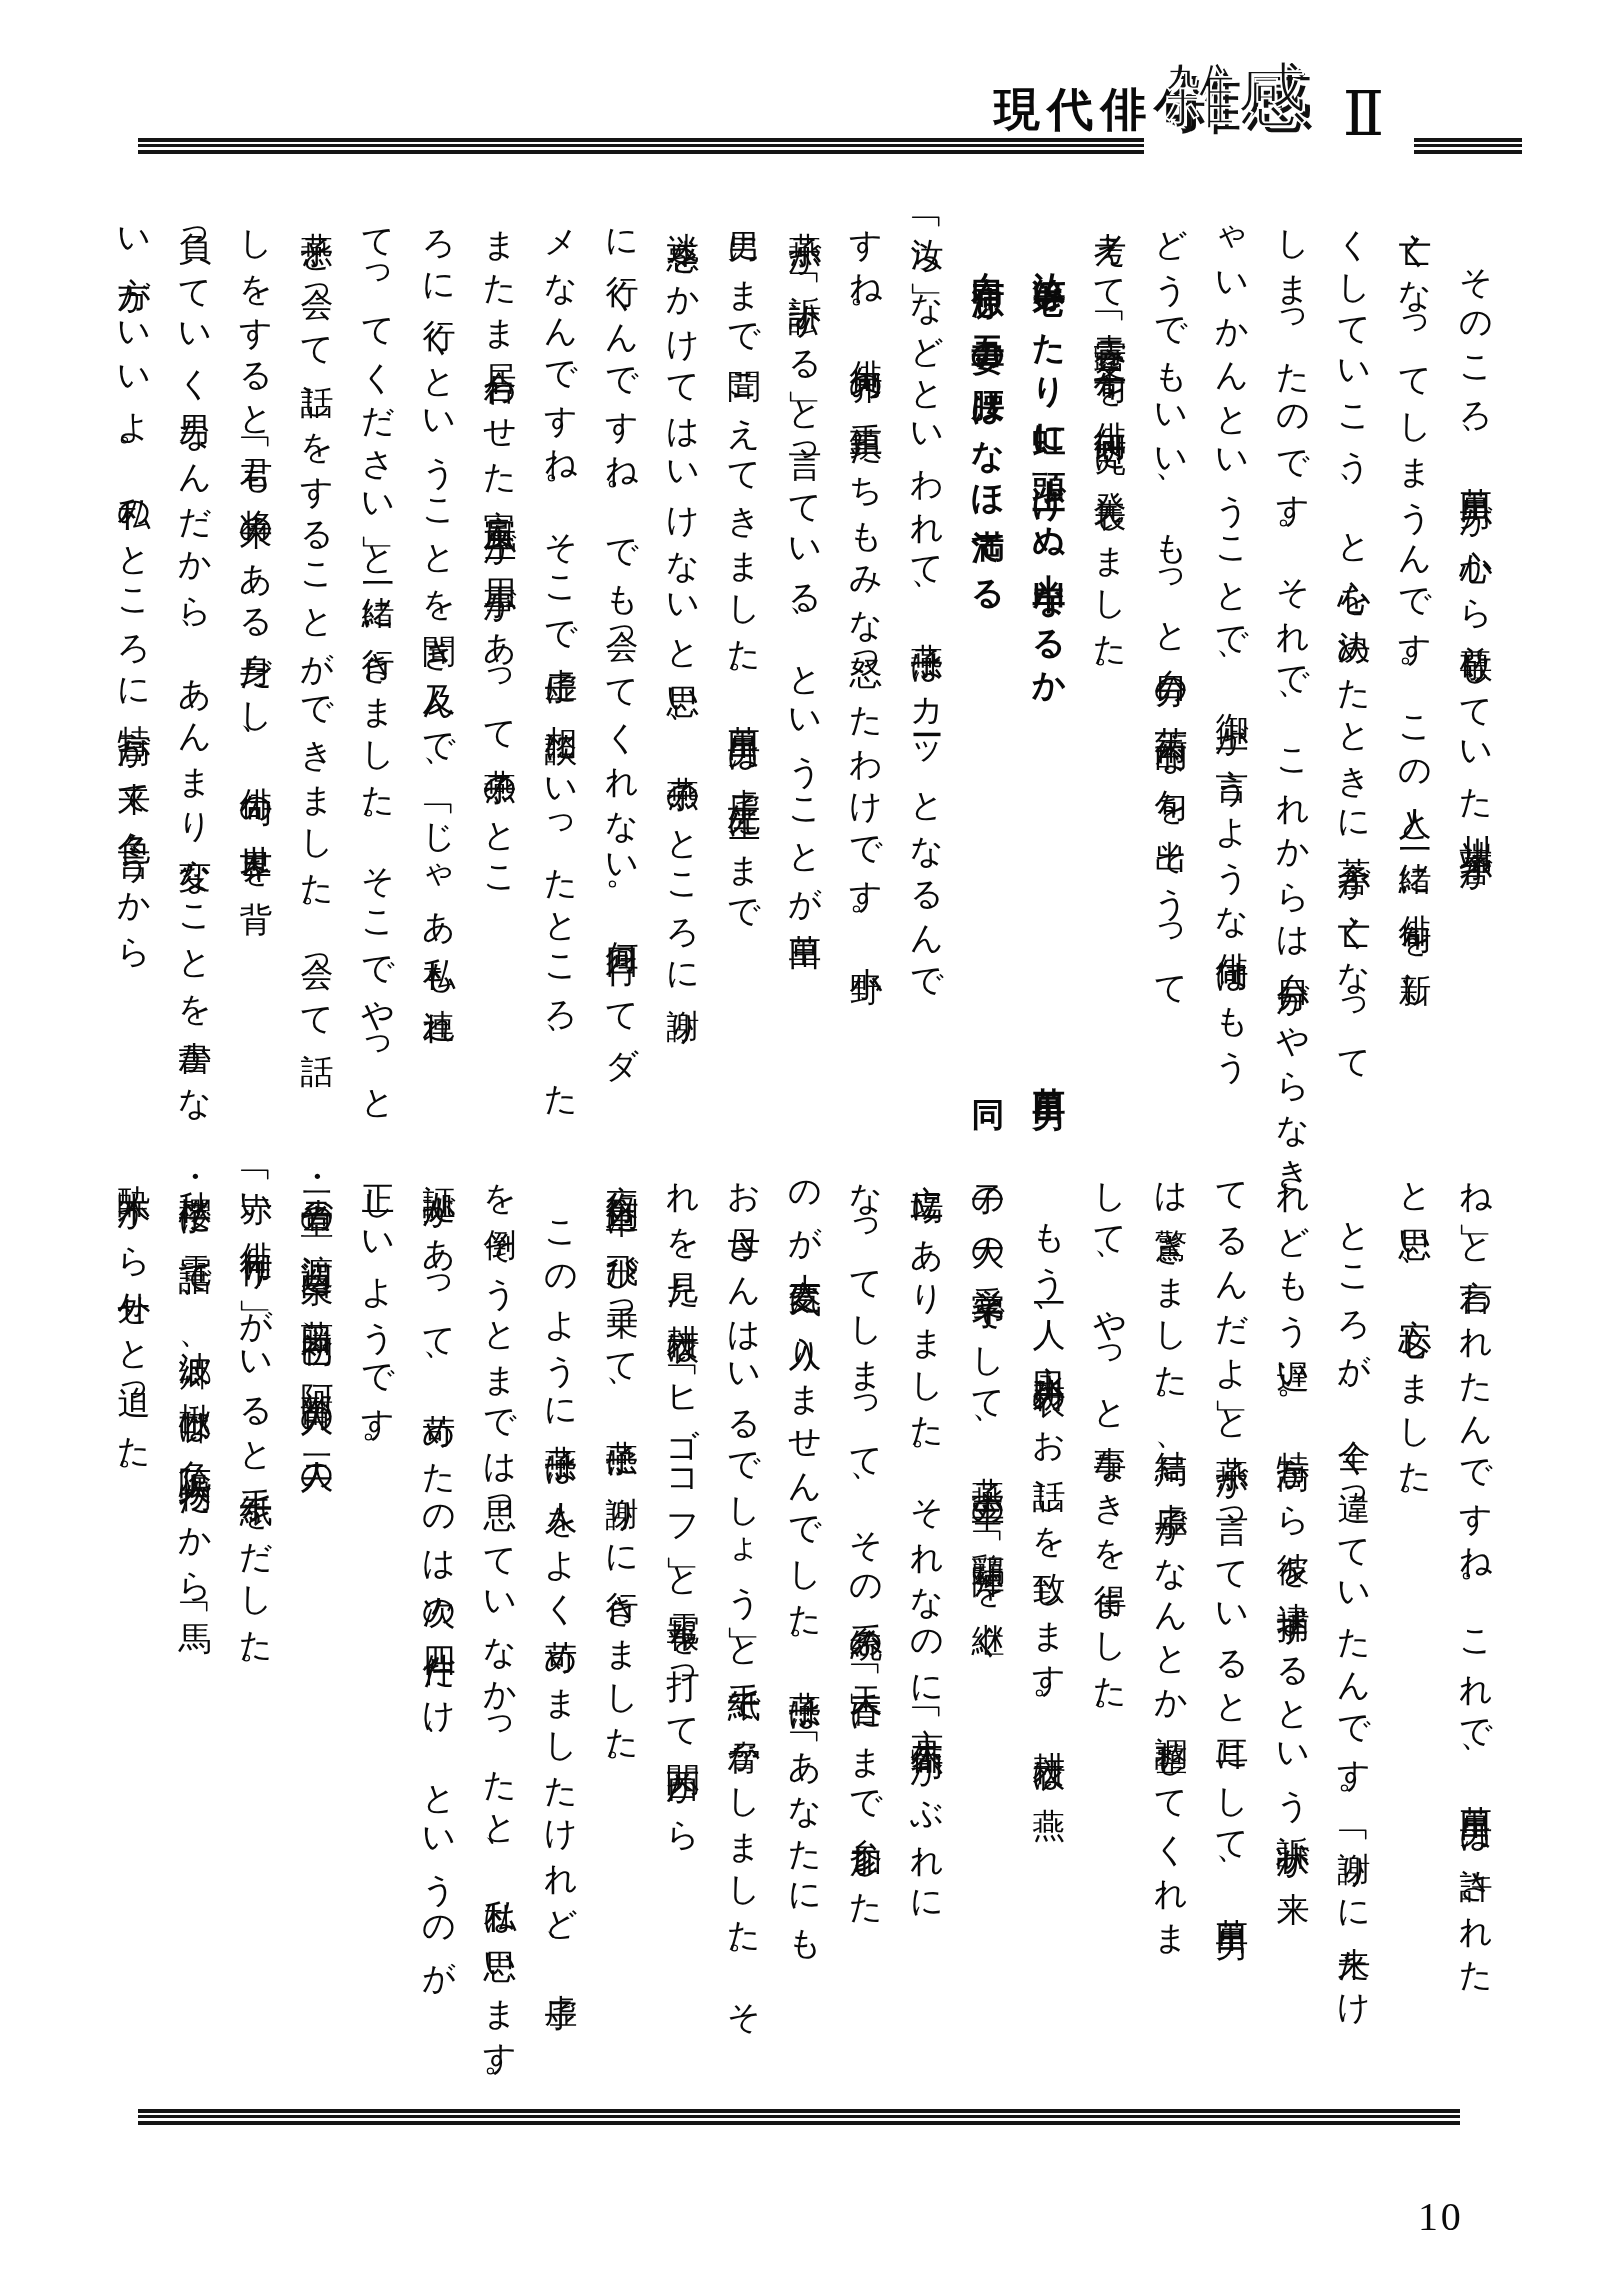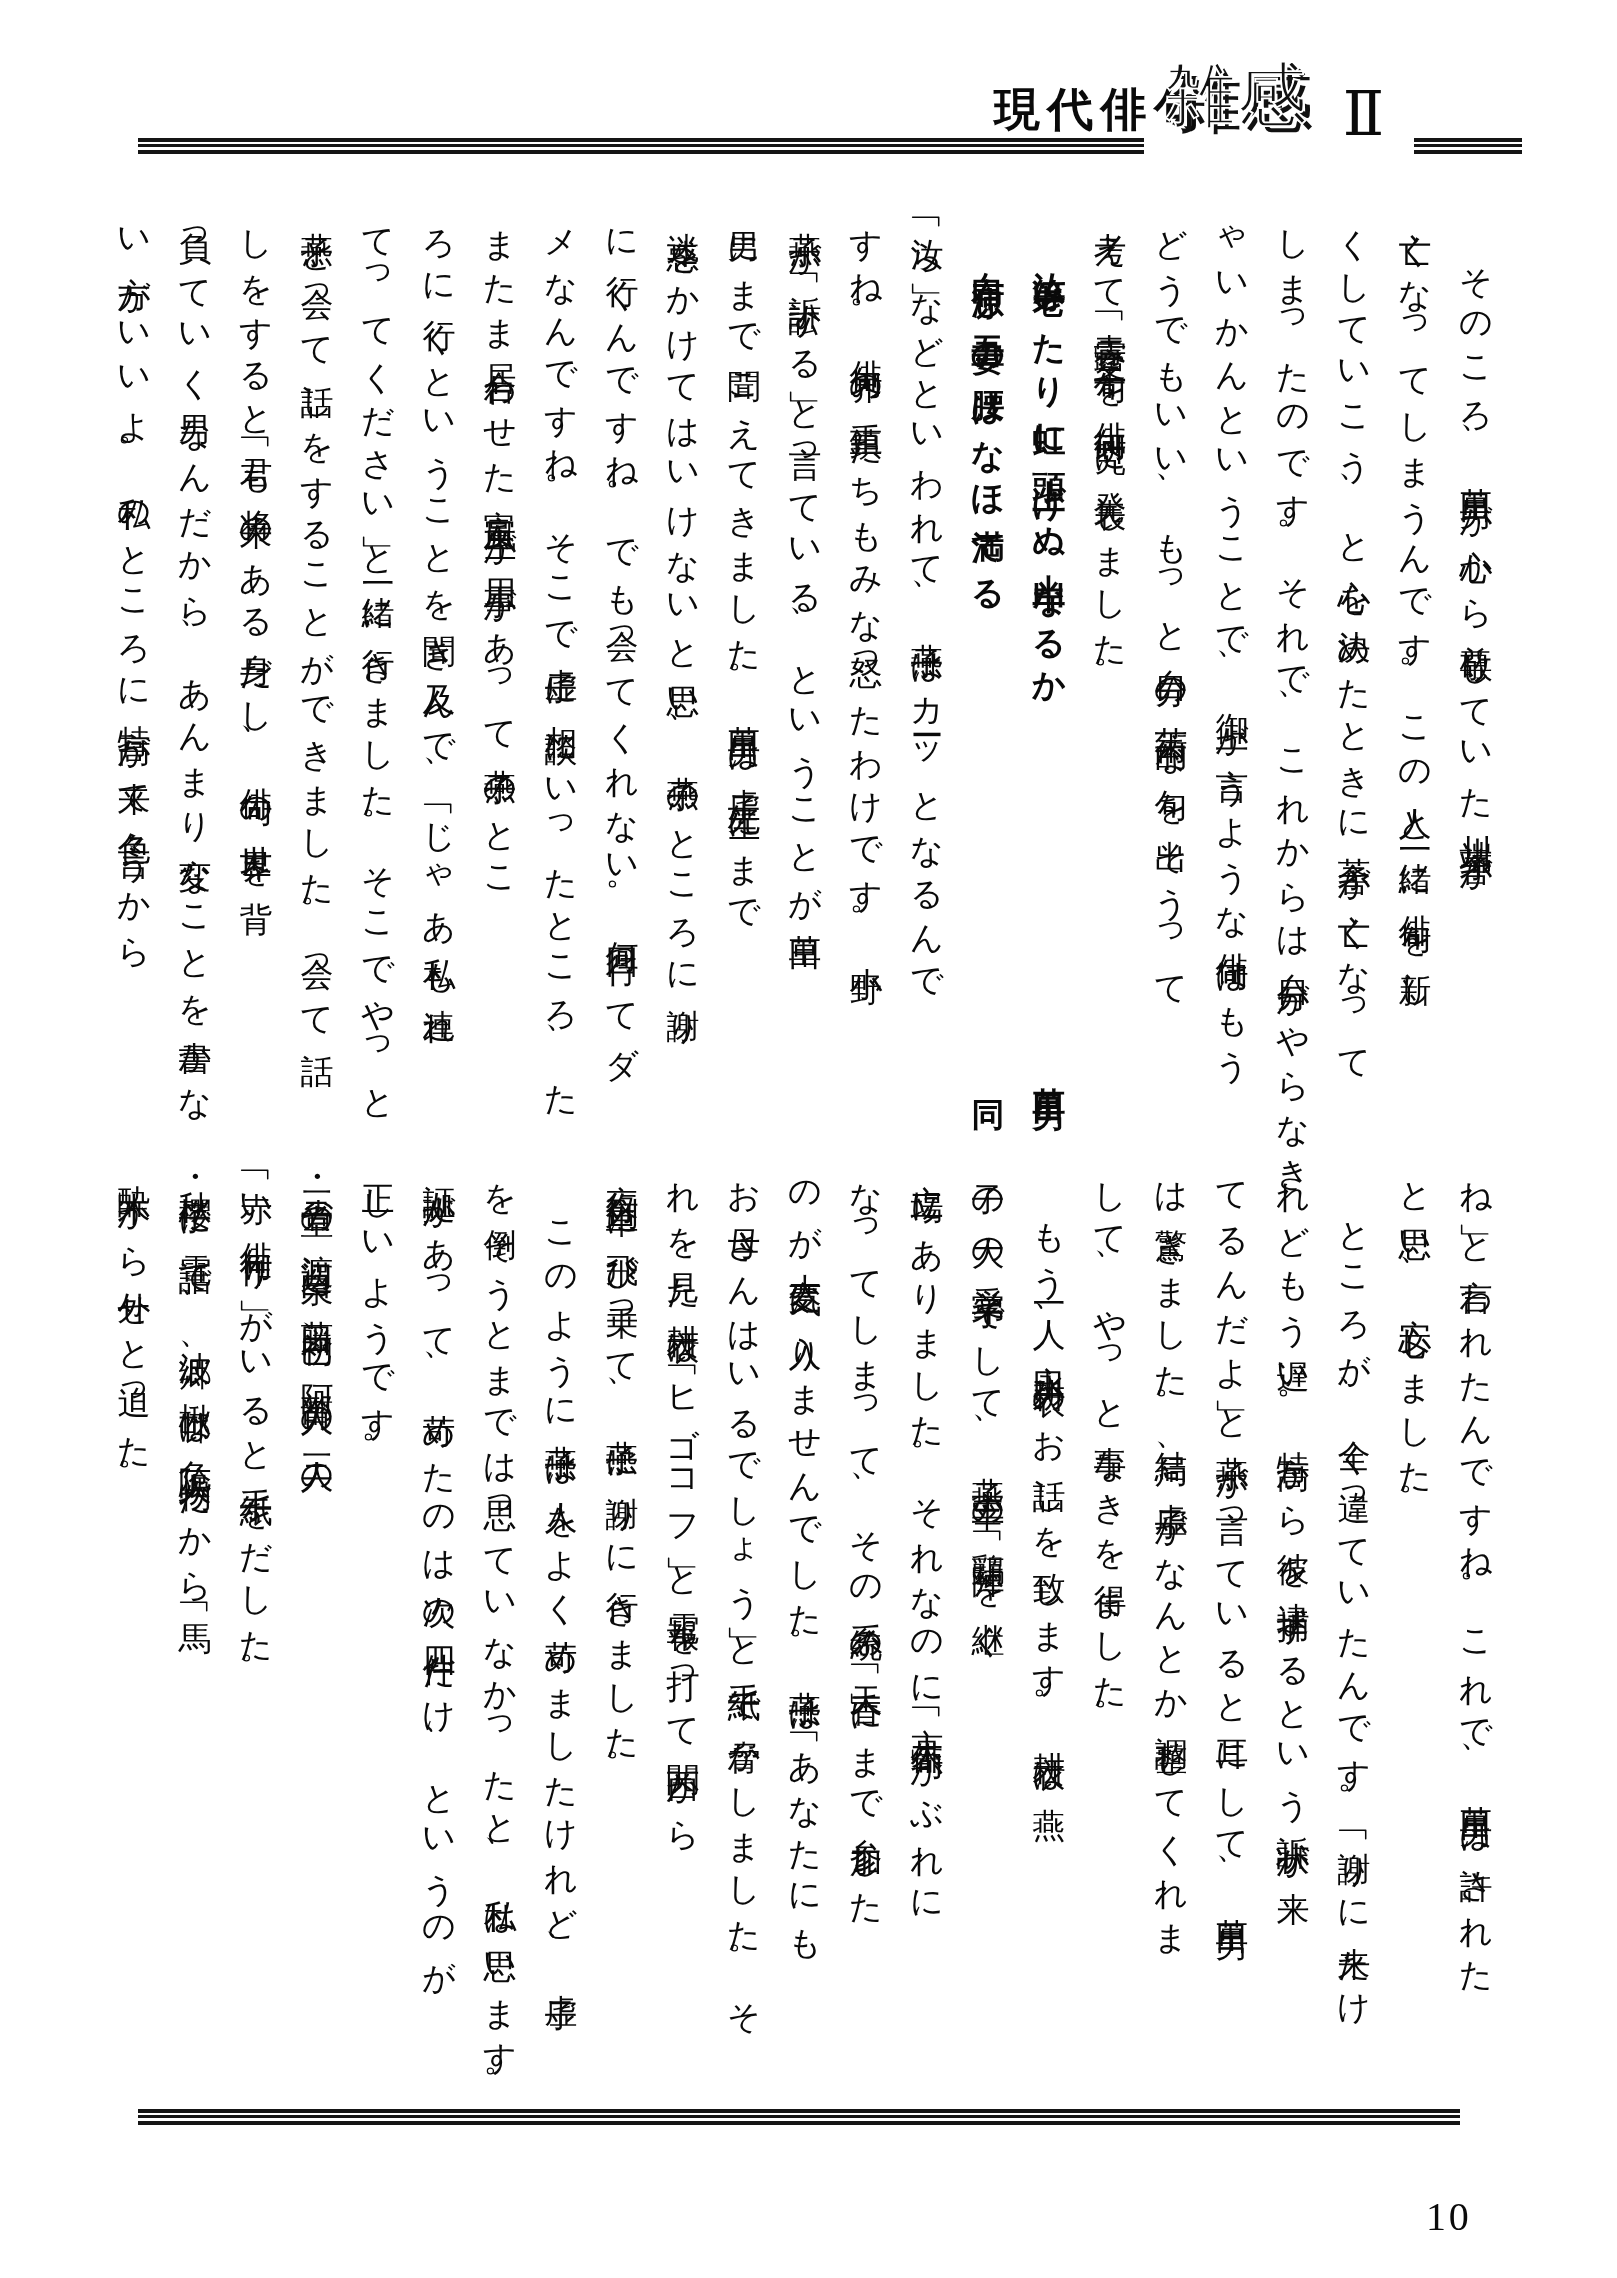--- a/index.html
+++ b/index.html
@@ -69,21 +69,21 @@
     position:absolute;
     bottom:81px;
     left:50%;
     transform:translateX(-50%);
     white-space:pre;
   }
 
   
   .page-number{
     position:absolute;left:1418px;top:2193px;
-    font-size:40px;letter-spacing:2.8px;margin-left:8px;
+    font-size:40px;letter-spacing:2.8px;
   }
 </style>
 </head>
 <body>
 
 <div class="page">
 
   <div class="title-prefix">現代俳句</div>
   <div class="title-main">雑感</div>
   <div class="title-suffix">Ⅱ</div>

